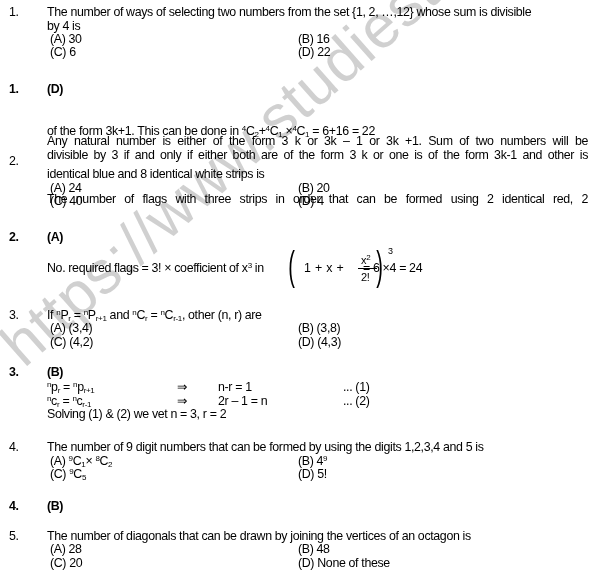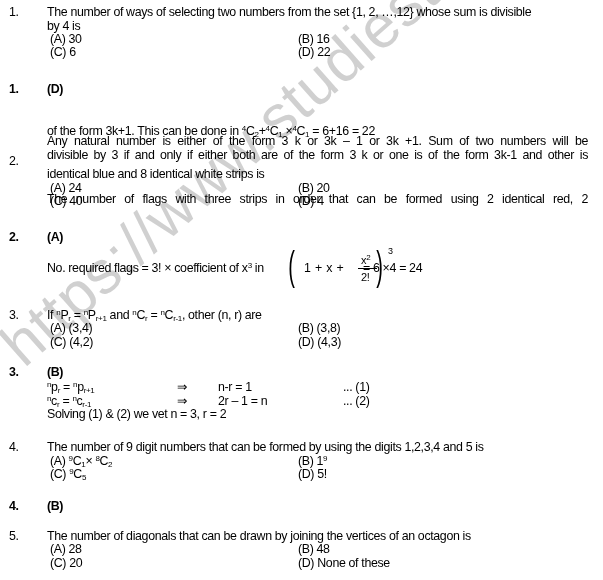--- a/index.html
+++ b/index.html
@@ -101,21 +101,21 @@
     <span class="ln" style="left:218px; top:395px">2r – 1 = n</span>
     <span class="ln" style="left:343px; top:395px">... (2)</span>
 
     <span class="ln txt" style="top:408px">Solving (1) &amp; (2) we vet n = 3, r = 2</span>
   </div>
 
   <div>
     <span class="ln num" style="top:441px">4.</span>
     <span class="ln txt" style="top:441px">The number of 9 digit numbers that can be formed by using the digits 1,2,3,4 and 5 is</span>
     <span class="ln optL" style="top:455px"><span>(A) </span><sup>9</sup><span>C</span><sub>1</sub><span>× </span><sup>8</sup><span>C</span><sub>2</sub></span>
-    <span class="ln optR" style="top:455px"><span>(B) 1</span><sup>9</sup></span>
+    <span class="ln optR" style="top:455px"><span>(B) 4</span><sup>9</sup></span>
     <span class="ln optL" style="top:468px"><span>(C) </span><sup>9</sup><span>C</span><sub>5</sub></span>
     <span class="ln optR" style="top:468px">(D) 5!</span>
   </div>
 
   <div>
     <span class="ln num bold" style="top:500px">4.</span>
     <span class="ln txt bold" style="top:500px">(B)</span>
   </div>
 
   <div>

